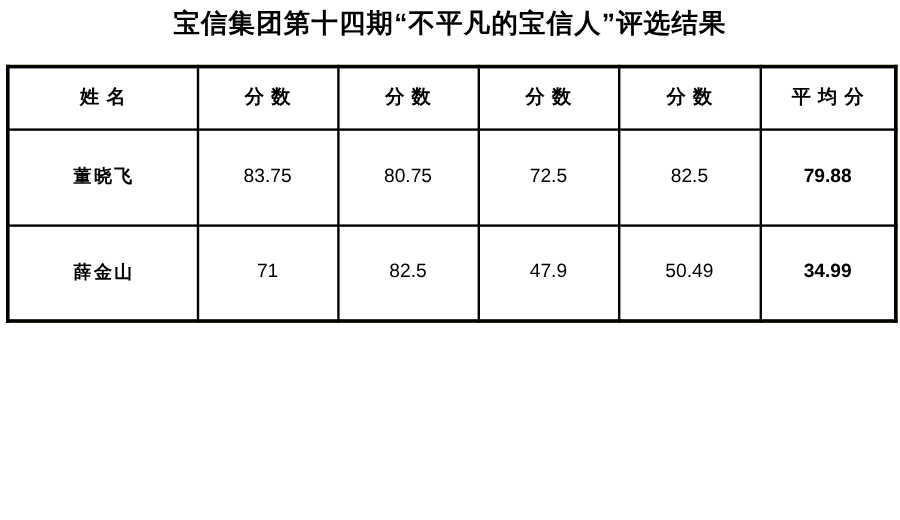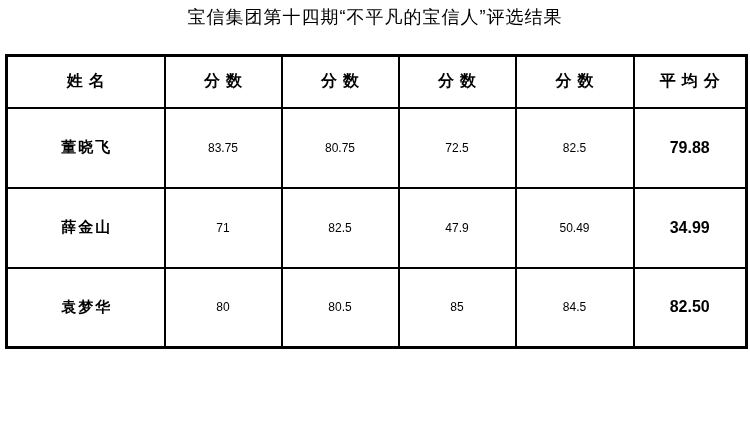--- a/index.html
+++ b/index.html
@@ -15,22 +15,22 @@
     font-family: "Liberation Sans", "DejaVu Sans", sans-serif;
     color: #000000;
     overflow: hidden;
   }
   .doc-title {
     position: absolute;
     top: 5px;
     left: 0;
     width: 100%;
     text-align: center;
-    font-size: 18px;
-    font-weight: normal;
+    font-size: 22px;
+    font-weight: bold;
     letter-spacing: 1px;
     color: #000000;
   }
   table.score-table {
     position: absolute;
     top: 54px;
     left: 5px;
     width: 740px;
     border-collapse: collapse;
     table-layout: fixed;
@@ -54,21 +54,21 @@
     letter-spacing: 6px;
     text-indent: 6px;
   }
   td.name-cell {
     font-size: 15px;
     font-weight: bold;
     letter-spacing: 2px;
     text-indent: 2px;
   }
   td.score-cell {
-    font-size: 12px;
+    font-size: 16px;
     font-weight: normal;
   }
   td.avg-cell {
     font-size: 16px;
     font-weight: bold;
     text-align: center;
   }
 </style>
 </head>
 <body>
@@ -106,24 +106,16 @@
         <td class="avg-cell">79.88</td>
       </tr>
       <tr>
         <td class="name-cell">薛金山</td>
         <td class="score-cell">71</td>
         <td class="score-cell">82.5</td>
         <td class="score-cell">47.9</td>
         <td class="score-cell">50.49</td>
         <td class="avg-cell">34.99</td>
       </tr>
-      <tr>
-        <td class="name-cell">袁梦华</td>
-        <td class="score-cell">80</td>
-        <td class="score-cell">80.5</td>
-        <td class="score-cell">85</td>
-        <td class="score-cell">84.5</td>
-        <td class="avg-cell">82.50</td>
-      </tr>
     </tbody>
   </table>
 
 </div>
 
 </body></html>

